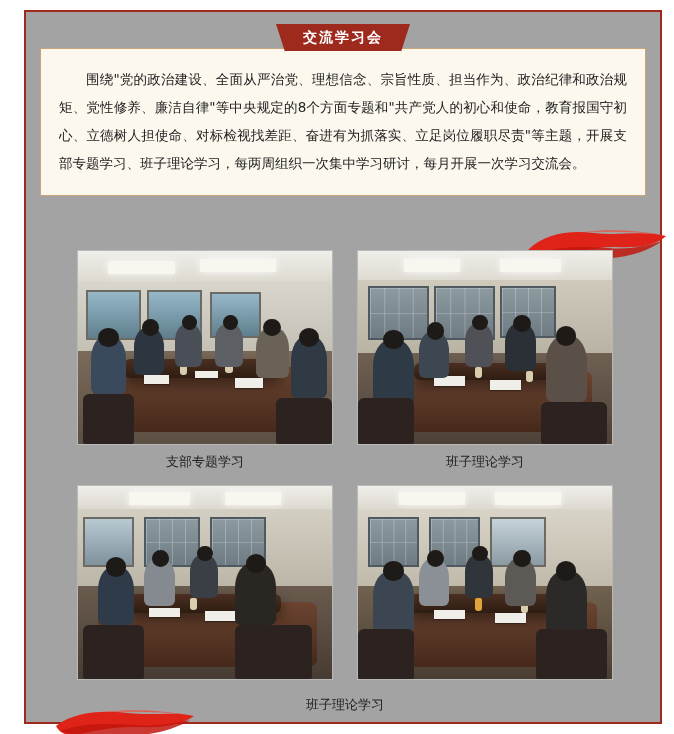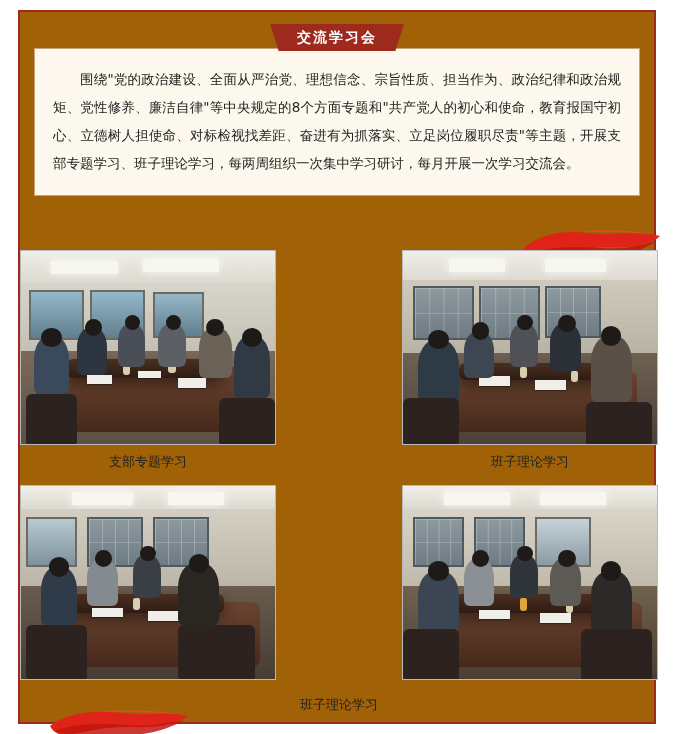--- a/index.html
+++ b/index.html
@@ -19,27 +19,27 @@
     position: absolute;
     left: 0; top: 0;
     width: 674px;
     height: 734px;
     background: #ffffff;
   }
 
   
   .card {
     position: absolute;
-    left: 18px;
+    left: 24px;
     top: 10px;
     width: 638px;
     height: 714px;
     border: 2px solid #9e2a1e;
     box-sizing: border-box;
-    background: #a16207;
+    background: #a3a3a3;
   }
 
   
   .title-tab {
     position: absolute;
     left: 50%;
     transform: translateX(-50%);
     top: 12px;
     background: #9e2a1e;
     color: #ffffff;
@@ -112,21 +112,21 @@
 
   
   .gallery {
     position: absolute;
     left: 0;
     top: 238px;
     width: 638px;
   }
   .grid-row {
     display: flex;
-    justify-content: space-between;
+    justify-content: center;
     gap: 24px;
   }
   .cell {
     display: flex;
     flex-direction: column;
     align-items: center;
   }
   .photo {
     width: 256px;
     height: 195px;

